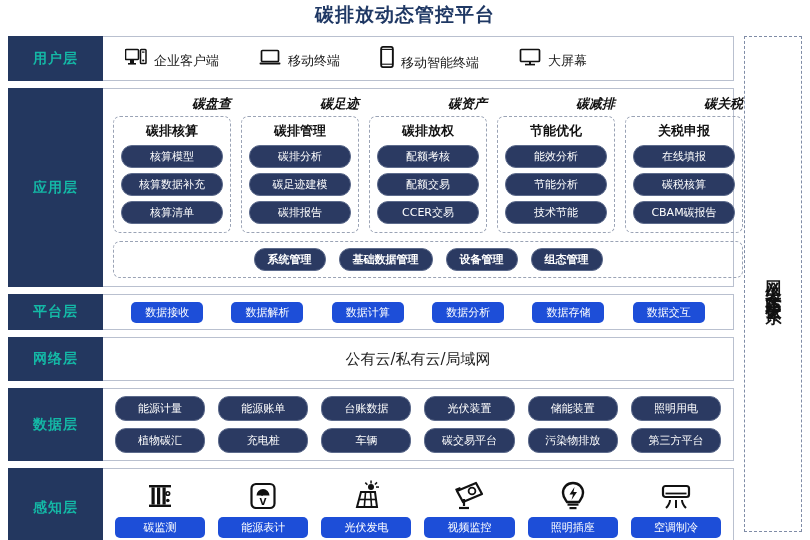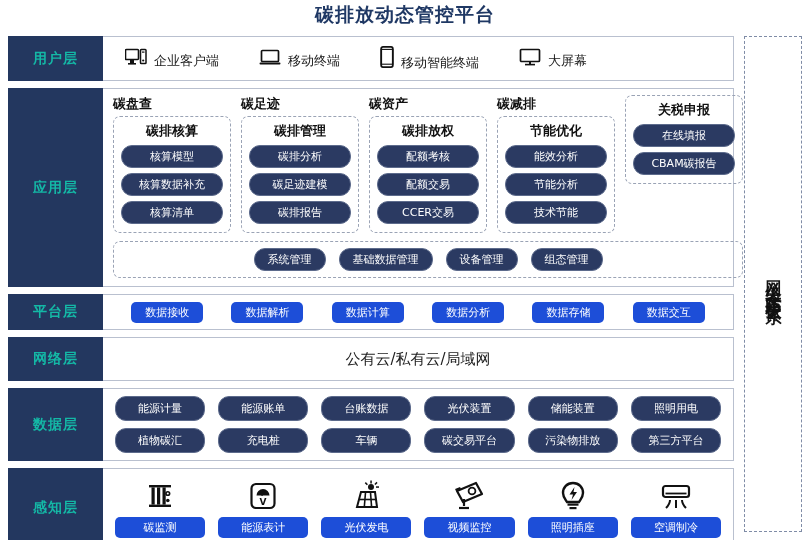--- a/index.html
+++ b/index.html
@@ -51,22 +51,22 @@
   .user-item { display: flex; align-items: flex-end; gap: 7px; }
   .user-item + .user-item { margin-left: 40px; }
   .user-item .ulabel { font-size: 13px; color: #1b1b1b; }
   .ico { display: block; }
 
   
   .app-body { padding: 6px 10px 8px 10px; }
   .app-groups { display: flex; justify-content: space-between; gap: 10px; }
   .group { width: 118px; }
   .group-title {
-    text-align: left; font-size: 13px; font-weight: bold;
-    color: #111; margin-bottom: 3px;
+    text-align: right; font-size: 13px; font-weight: bold;
+    color: #111; margin-bottom: 3px; font-style: italic;
   }
   .group-box {
     border: 1px dashed #9aa3b5; border-radius: 7px;
     padding: 4px 7px 8px 7px;
   }
   .group-sub {
     text-align: center; font-size: 13px; font-weight: bold;
     color: #111; margin: 1px 0 5px 0;
   }
   .pill-blue {
@@ -82,20 +82,21 @@
     overflow: hidden;
   }
   .pill-blue:last-child { margin-bottom: 0; }
 
   .app-common {
     margin-top: 8px;
     border: 1px dashed #9aa3b5; border-radius: 7px;
     display: flex; align-items: center; justify-content: center;
     gap: 13px;
     padding: 6px 0;
+    font-weight: bold;
   }
   .app-common .pill-blue { margin-bottom: 0; padding: 3px 13px; font-size: 11px; }
 
   
   .plat-row {
     display: flex; align-items: center; justify-content: space-around;
     height: 34px; padding: 0 14px;
   }
   .pill-yellow {
     background: #1d4ed8;
@@ -243,23 +244,25 @@
             <div class="group-title">碳减排</div>
             <div class="group-box">
               <div class="group-sub">节能优化</div>
               <div class="pill-blue">能效分析</div>
               <div class="pill-blue">节能分析</div>
               <div class="pill-blue">技术节能</div>
             </div>
           </div>
 
           <div class="group">
+            <div class="group-title">碳关税</div>
             <div class="group-box">
               <div class="group-sub">关税申报</div>
               <div class="pill-blue">在线填报</div>
+              <div class="pill-blue">碳税核算</div>
               <div class="pill-blue">CBAM碳报告</div>
             </div>
           </div>
 
         </div>
 
         <div class="app-common">
           <div class="pill-blue">系统管理</div>
           <div class="pill-blue">基础数据管理</div>
           <div class="pill-blue">设备管理</div>

